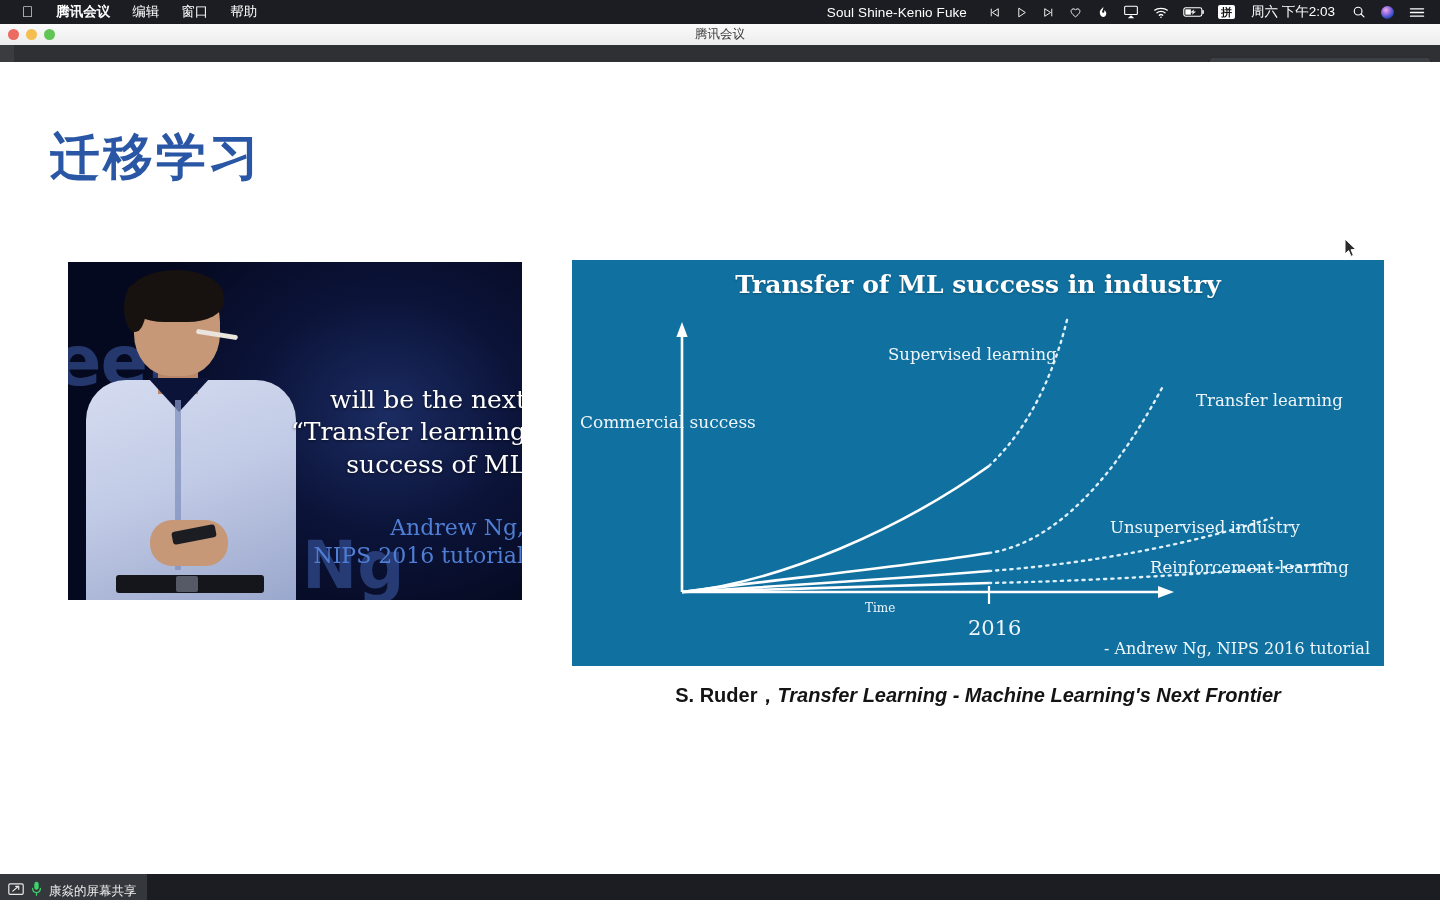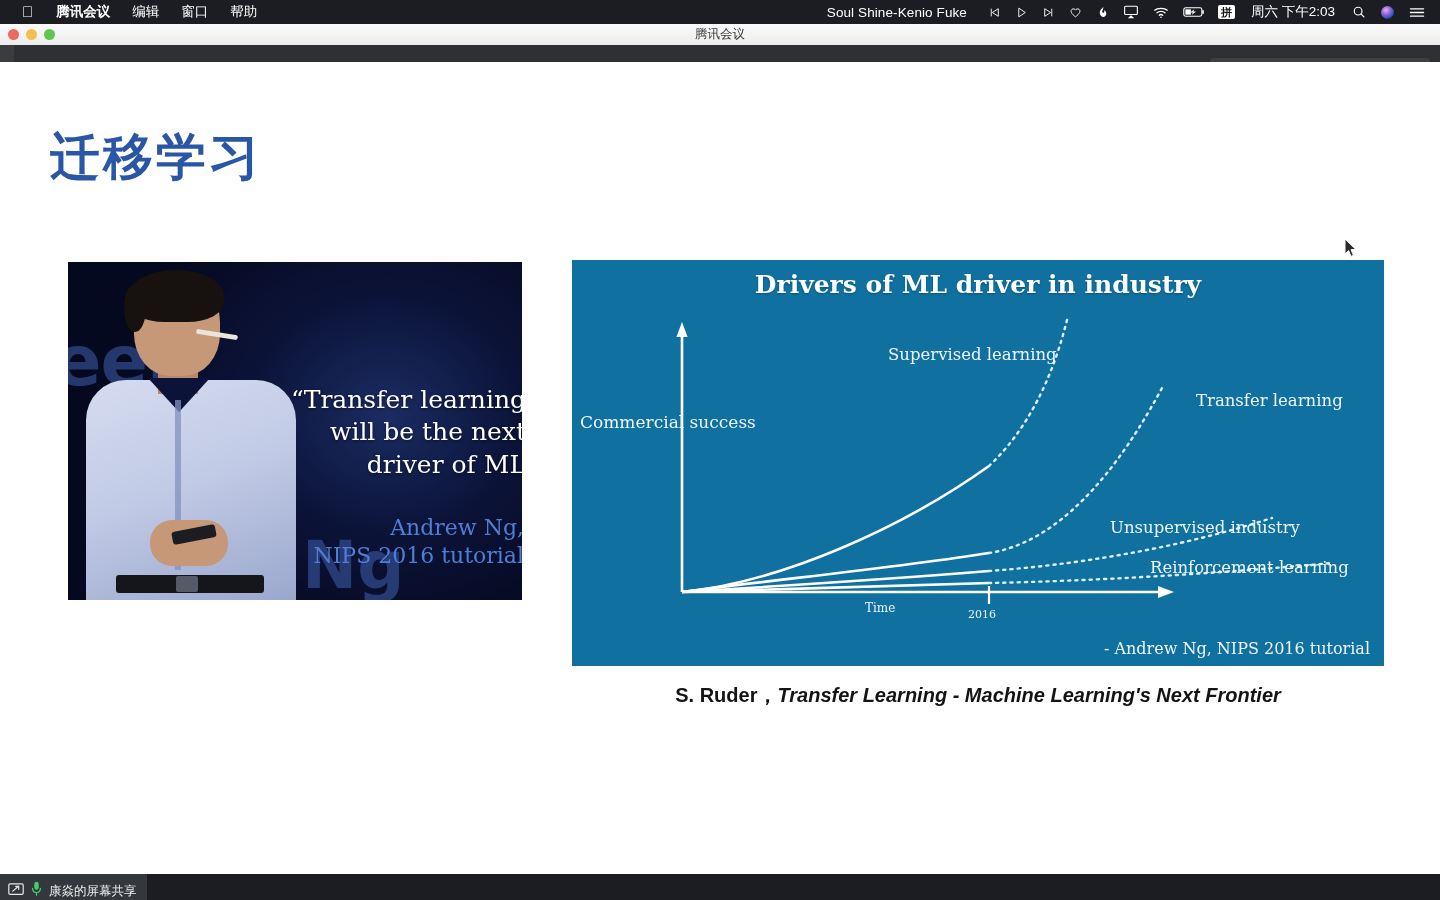--- a/index.html
+++ b/index.html
@@ -145,21 +145,21 @@
     position:absolute;color:#eef6fb;
     font-family:"DejaVu Serif","Liberation Serif",serif;font-size:16.5px;
     white-space:nowrap;
   }
   .lab-commercial{left:8px;top:152px;width:120px;text-align:center;line-height:1.22;font-size:17px;}
   .lab-sup{left:316px;top:85px;}
   .lab-trans{left:624px;top:131px;}
   .lab-unsup{left:538px;top:258px;}
   .lab-reinf{left:578px;top:298px;}
   .lab-time{left:293px;top:341px;font-size:12px;}
-  .lab-2016{left:396px;top:348px;font-size:11px;}
+  .lab-2016{left:396px;top:356px;font-size:21px;}
   .lab-credit{right:14px;bottom:8px;font-size:16px;}
   .chart-caption{
     position:absolute;left:572px;top:620px;width:812px;text-align:center;
     font-size:20px;color:#141414;font-weight:bold;white-space:nowrap;
     font-family:"Liberation Sans","DejaVu Sans",sans-serif;
   }
   .chart-caption .italic{font-style:italic;font-weight:bold;}
 
   
   .webank{
@@ -317,32 +317,32 @@
         <div class="p-mic"></div>
         <div class="p-collar"></div>
         <div class="p-placket"></div>
         <div class="p-hands"></div>
         <div class="p-clicker"></div>
         <div class="p-belt"></div>
         <div class="p-buckle"></div>
       </div>
 
       <div class="quote-block">
+        <div>will be the next</div>
         <div>“Transfer learning</div>
-        <div>will be the next</div>
-        <div>driver of ML</div>
+        <div>success of ML</div>
       </div>
       <div class="quote-attr">
         <div>Andrew Ng,</div>
         <div>NIPS 2016 tutorial</div>
       </div>
     </div>
 
     <div class="chart-card">
-      <div class="chart-title">Drivers of ML driver in industry</div>
+      <div class="chart-title">Transfer of ML success in industry</div>
 
       <svg class="chart-svg" viewBox="0 0 812 406">
 
         <line x1="110" y1="332" x2="110" y2="72" stroke="#ffffff" stroke-width="2.6"></line>
         <path d="M110 62 L104.4 77 L115.6 77 Z" fill="#ffffff"></path>
 
         <line x1="110" y1="332" x2="590" y2="332" stroke="#ffffff" stroke-width="2.6"></line>
         <path d="M602 332 L586 326 L586 338 Z" fill="#ffffff"></path>
 
         <line x1="417" y1="326" x2="417" y2="344" stroke="#ffffff" stroke-width="2.2"></line>

